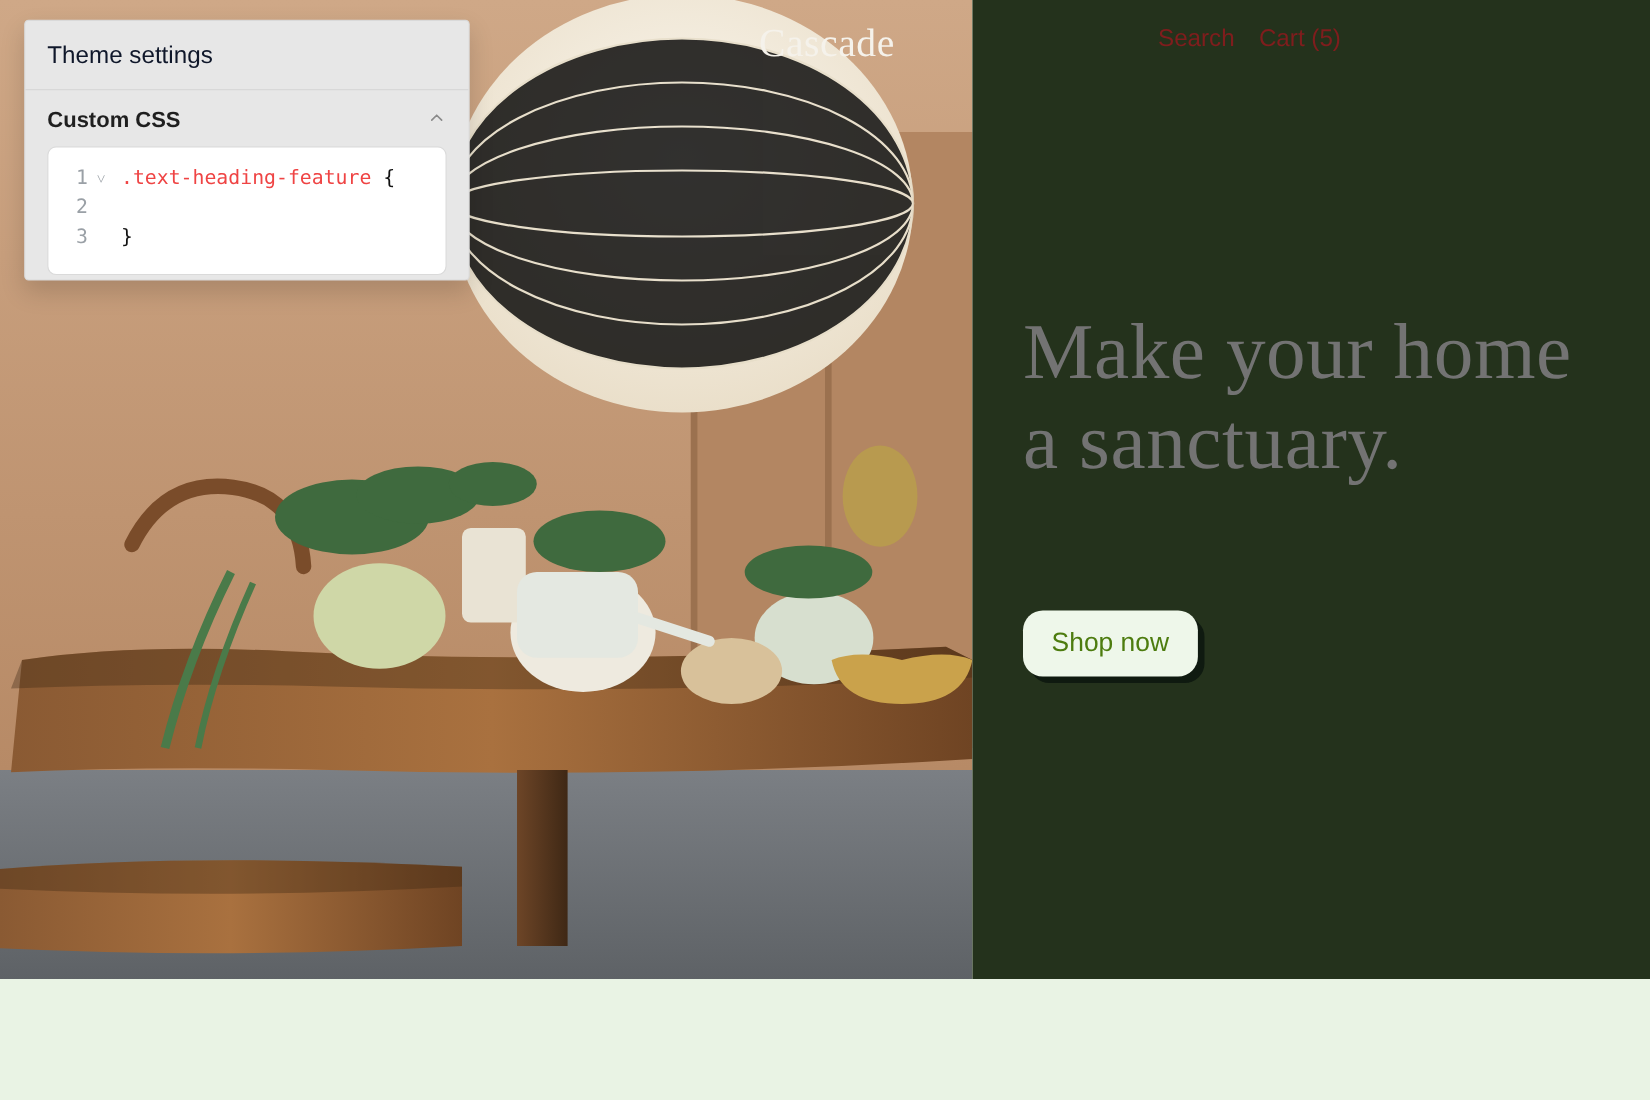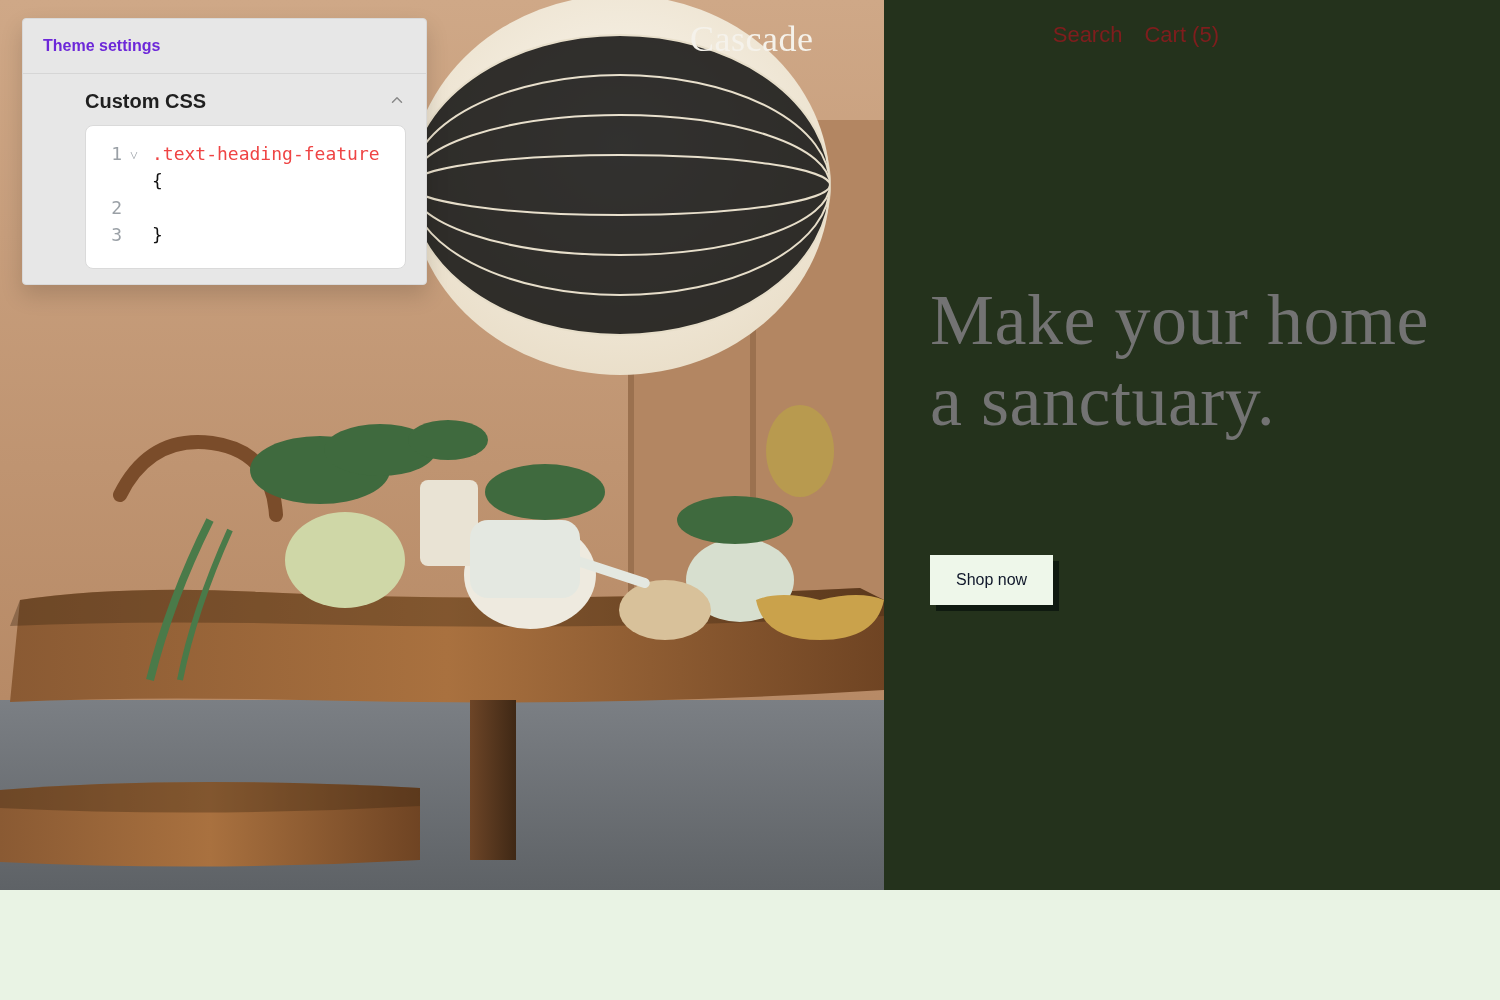--- a/index.html
+++ b/index.html
@@ -17,26 +17,26 @@
   
   .topbar { position: absolute; left: 0; top: 0; width: 1247px; height: 70px; display: flex; align-items: center; justify-content: space-between; padding: 0 28px 0 0; pointer-events: none; }
   .brand { position: absolute; left: 690px; top: 18px; color: #f5f2eb; font-family: Georgia, "Times New Roman", serif; font-size: 36px; letter-spacing: .5px; pointer-events: auto; }
   .nav-right { margin-left: auto; display: flex; gap: 22px; pointer-events: auto; }
   .nav-link { color: #7f1d1d; font-size: 22px; cursor: pointer; }
 
   
   .feature { position: absolute; left: 930px; top: 280px; width: 540px; }
   .feature h1 { font-family: Georgia, "Times New Roman", serif; font-weight: 400; font-size: 72px; line-height: 1.12; color: #737373; letter-spacing: .5px; }
   .cta-wrap { position: absolute; left: 930px; top: 555px; }
-  .cta { display: inline-block; background: #eef7ea; color: #0f172a; border-radius: 0; padding: 16px 26px; font-size: 16px; border: none; cursor: pointer; box-shadow: 6px 6px 0 0 #0f1a10; }
+  .cta { display: inline-block; background: #eef7ea; color: #4d7c0f; border-radius: 18px; padding: 16px 26px; font-size: 24px; border: none; cursor: pointer; box-shadow: 6px 6px 0 0 #0f1a10; }
 
   
   .panel { position: absolute; left: 22px; top: 18px; width: 405px; background: #e7e7e7; border: 1px solid #d9d9d9; border-radius: 4px; box-shadow: 0 10px 22px rgba(0,0,0,.15); overflow: hidden; }
-  .panel-title { padding: 18px 20px; font-size: 16px; font-weight: 700; color: #6d28d9; border-bottom: 1px solid #d6d6d6; }
-  .panel-section { padding: 16px 20px 15px 20px; margin-left: 42px; }
+  .panel-title { padding: 18px 20px; font-size: 22px; font-weight: 400; color: #0f172a; border-bottom: 1px solid #d6d6d6; }
+  .panel-section { padding: 16px 20px 4px 20px; }
   .section-head { display: flex; align-items: center; justify-content: space-between; margin-bottom: 12px; }
   .section-title { font-size: 20px; font-weight: 700; color: #1f1f1f; }
   .chev { color: #8a8a8a; }
   .code-card { background: #ffffff; border: 1px solid #dadada; border-radius: 8px; padding: 14px 14px 20px 14px; font-family: ui-monospace, SFMono-Regular, Menlo, Consolas, monospace; font-size: 18px; color: #111; }
   .code-line { display: grid; grid-template-columns: 22px 14px 1fr; column-gap: 8px; align-items: baseline; line-height: 1.5; }
   .ln { color: #9aa0a6; text-align: right; }
   .fold { color: #9aa0a6; font-size: 14px; }
   .tok-selector { color: #ef4444; }
   .tok-prop { color: #111; }
   .tok-val { color: #2a4db7; }

